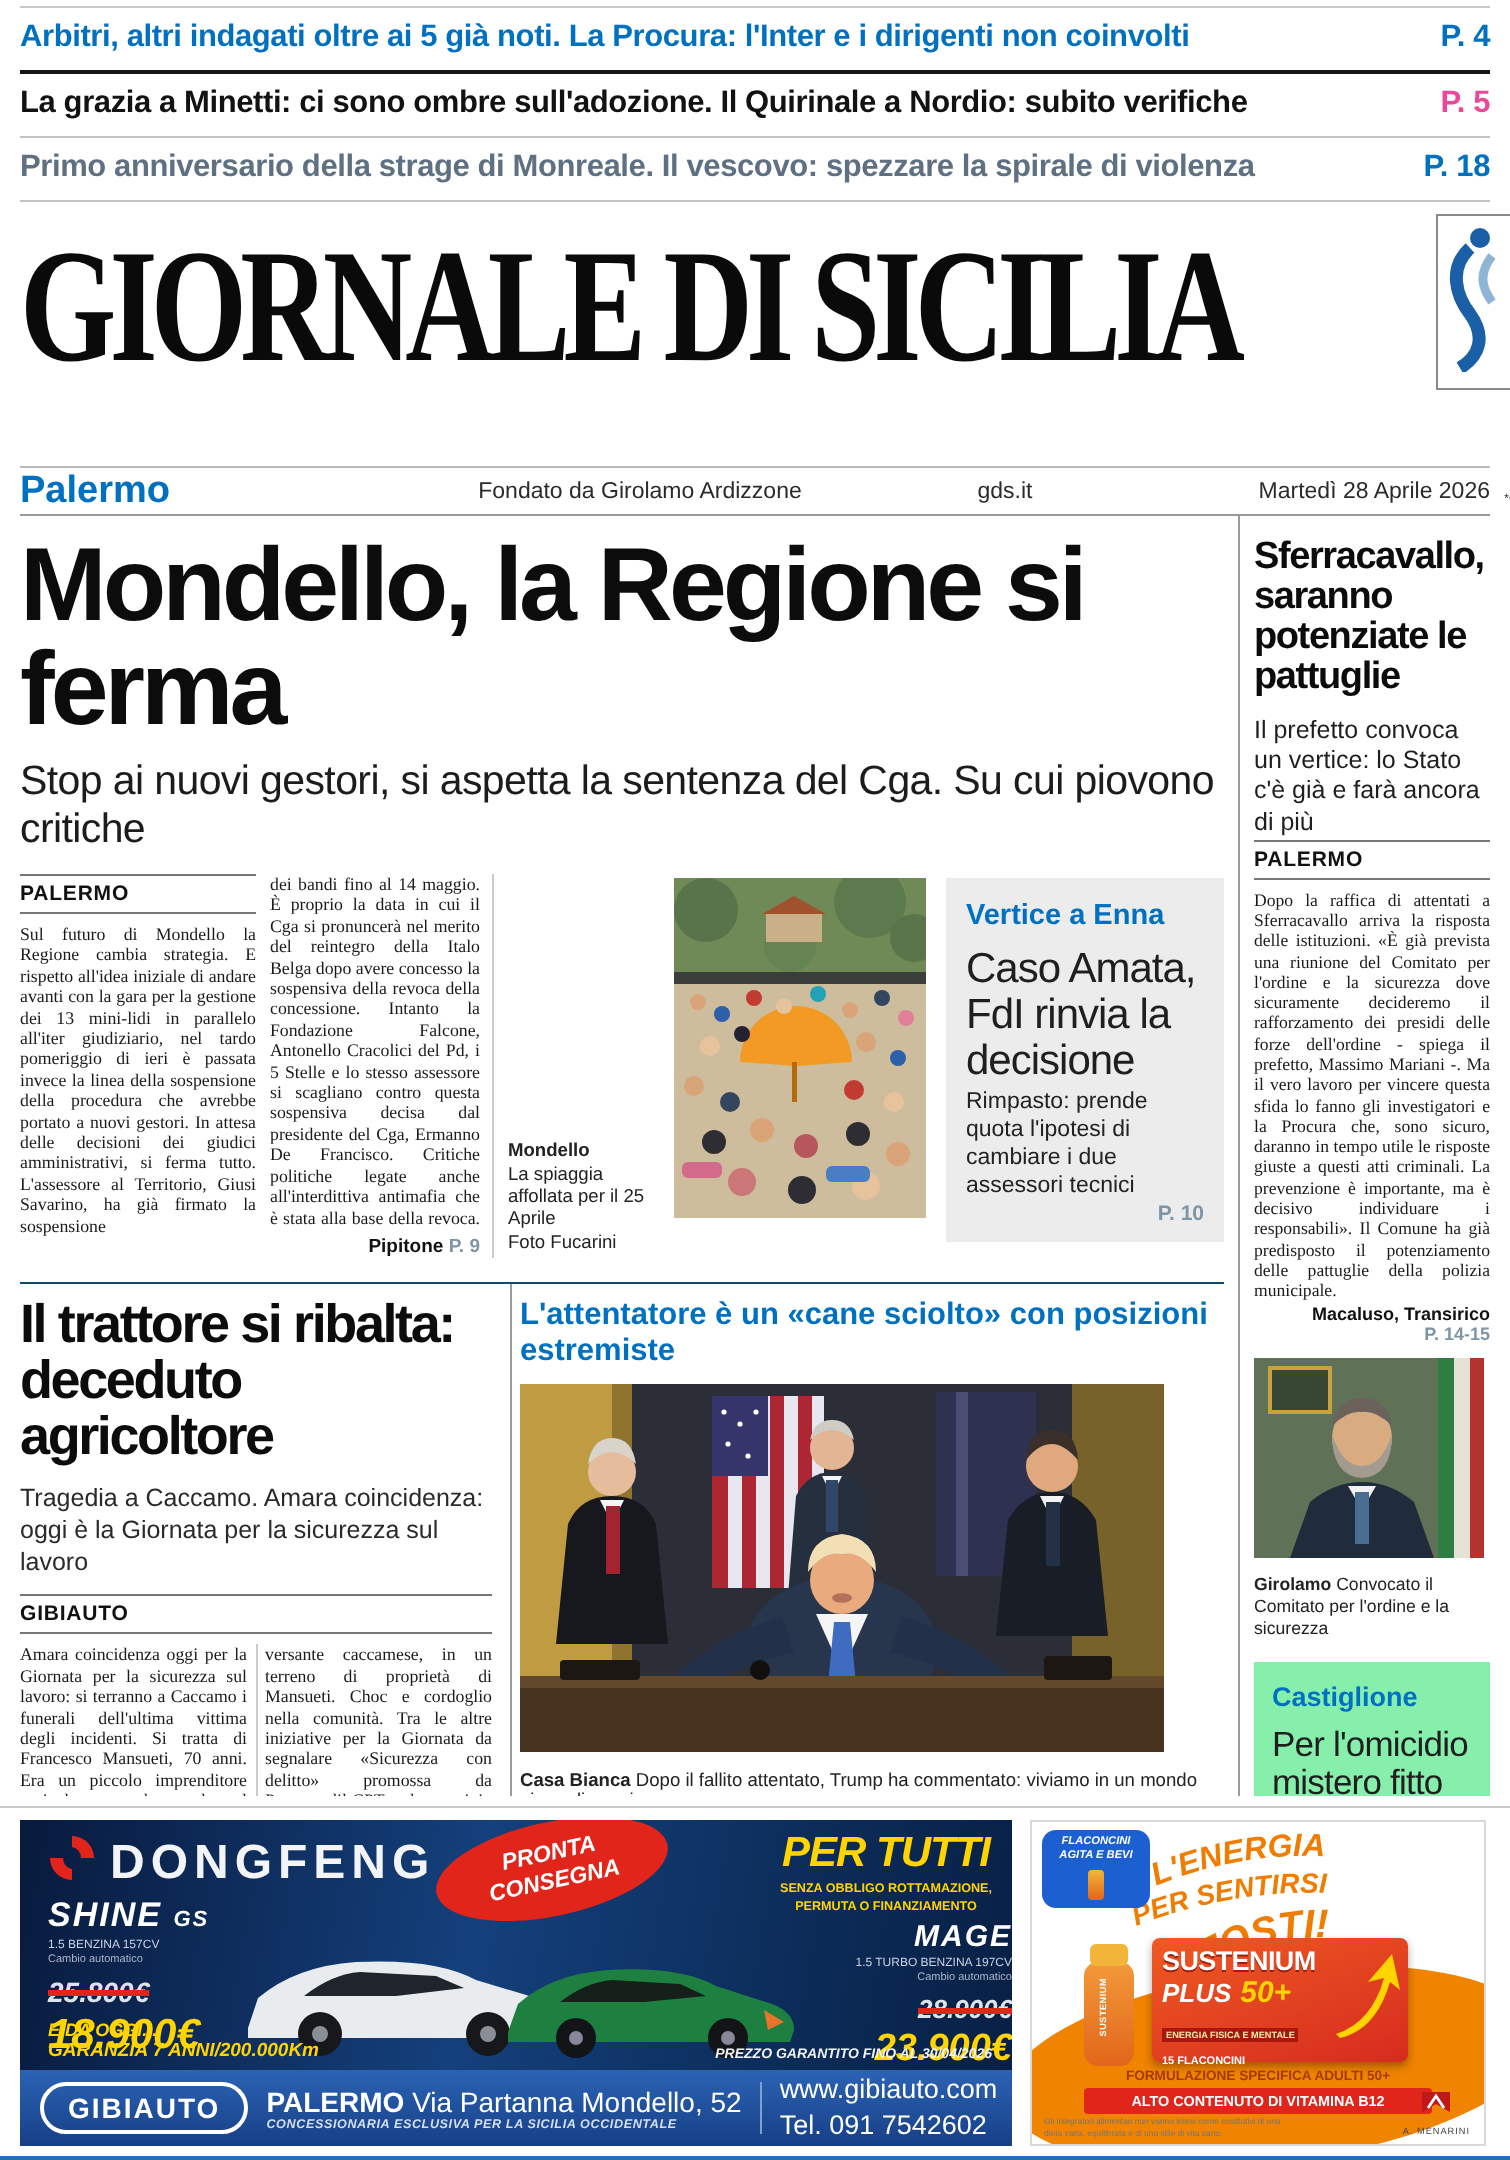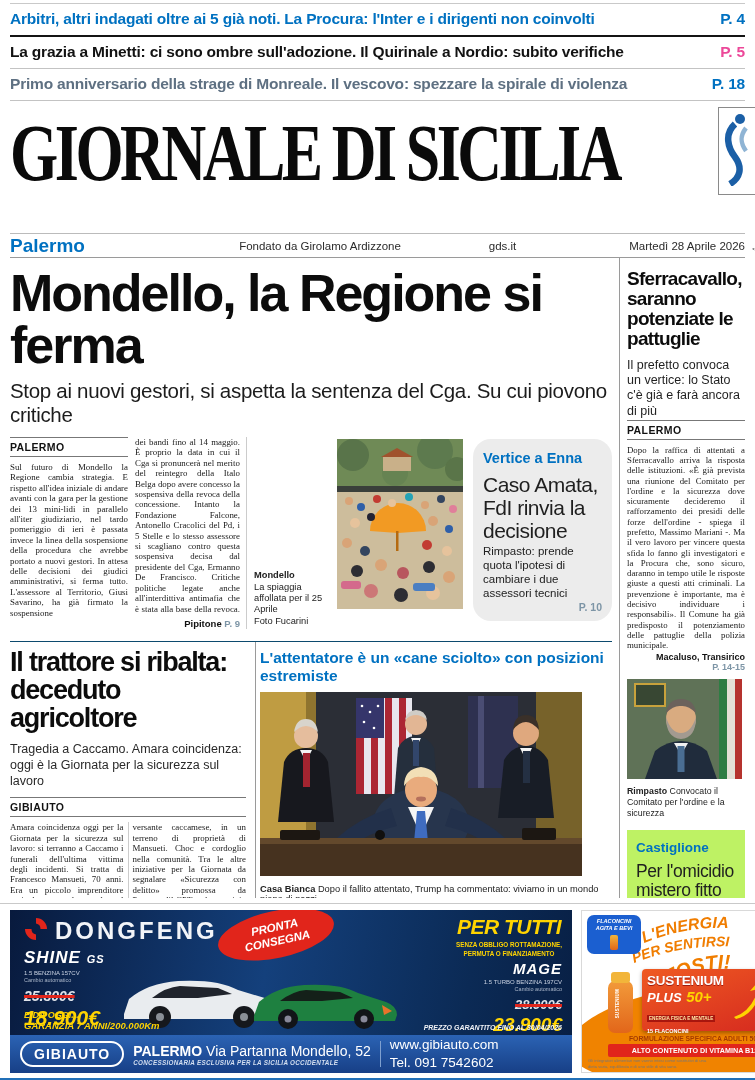--- a/index.html
+++ b/index.html
@@ -48,21 +48,21 @@
   .byline { text-align:right; font-size:9.5px; font-weight:bold; margin-top:3px; color:#111; }
   .byline .pgref, .pgref { color:#7d95a6; font-weight:bold; }
 
   .lead-row { display:grid; grid-template-columns:118px 112px 76px 126px 1fr; column-gap:7px; height:192px; overflow:hidden; }
   .lcol { overflow:hidden; }
   .lcol-2 { border-right:1px solid #ccc; padding-right:6px; display:flex; flex-direction:column; }
   .lcol-2 .serif { flex:1; overflow:hidden; }
   .caption-col { display:flex; flex-direction:column; justify-content:flex-end; font-size:9.3px; line-height:1.22; color:#222; padding-bottom:2px; }
   .caption-col .b { font-weight:bold; }
   .photo-col { padding-top:2px; }
-  .vertice { background:#ececec; margin-left:3px; padding:11px 10px 8px; display:flex; flex-direction:column; height:182px; margin-top:2px;border-radius:18px; }
+  .vertice { background:#ececec; margin-left:3px; padding:11px 10px 8px; display:flex; flex-direction:column; height:182px; margin-top:2px; }
   .vert-kicker { color:#0071c1; font-weight:bold; font-size:14.5px; margin-bottom:7px; }
   .vert-head { font-size:21px; line-height:1.1; letter-spacing:-0.5px; color:#1f1f1f; }
   .vert-text { font-size:11.5px; line-height:1.22; color:#222; margin-top:auto; }
   .vert-pg { text-align:right; font-size:10.5px; margin-top:1px; }
 
   .row2 { border-top:1px solid #0c4a6e; margin-top:12px; display:grid; grid-template-columns:245px 1fr; height:372px; overflow:hidden; }
   .row2-left { padding:7px 9px 0 0; }
   .trat-head { font-size:27px; font-weight:bold; letter-spacing:-1.2px; line-height:1.03; color:#0c0c0c; }
   .trat-stand { font-size:12.5px; line-height:1.28; color:#2a2a2a; margin:9px 0 8px; }
   .trat-body { column-count:2; column-gap:9px; column-rule:1px solid #ccc; height:130px; overflow:hidden; }
@@ -73,41 +73,41 @@
   .trump-cap .b { font-weight:bold; }
   .trump-head { font-size:27px; font-weight:bold; letter-spacing:-0.9px; line-height:1.08; color:#0c0c0c; }
 
   .side-head { font-size:19px; font-weight:bold; letter-spacing:-0.7px; line-height:1.05; margin-top:11px; color:#0c0c0c; }
   .side-stand { font-size:12.5px; line-height:1.22; color:#1f1f1f; margin:9px 0 1px; }
   .side-body { font-size:8.8px; }
   .side-byline { margin-top:2px; font-size:9px; }
   .side-photo { margin-top:7px; }
   .side-cap { font-size:8.8px; line-height:1.22; color:#222; margin:3px 0 11px; }
   .side-cap .b { font-weight:bold; }
-  .cast-box { background:#bef264; padding:10px 9px 8px; }
+  .cast-box { background:#86efac; padding:10px 9px 8px; }
   .cast-kicker { color:#0071c1; font-weight:bold; font-size:13.5px; }
   .cast-head { font-size:17.5px; line-height:1.12; letter-spacing:-0.4px; color:#1f1f1f; margin:7px 0 12px; }
 
   
   .ads { display:flex; gap:9px; border-top:1px solid #c9c9c9; margin-top:5px; padding-top:6px; }
-  .ad-df { position:relative; width:562px; height:163px; background:linear-gradient(100deg,#081a3d 0%,#14407c 45%,#0b2a55 80%,#081f44 100%); overflow:hidden; color:#fff; flex:none; }
+  .ad-df { position:relative; width:496px; height:163px; background:linear-gradient(100deg,#081a3d 0%,#14407c 45%,#0b2a55 80%,#081f44 100%); overflow:hidden; color:#fff; flex:none; }
   .df-top { position:absolute; top:7px; left:14px; display:flex; align-items:center; gap:7px; }
   .df-brand { font-size:24px; font-weight:bold; letter-spacing:3px; color:#f2f4f8; }
   .df-badge { position:absolute; left:207px; top:1px; width:118px; height:47px; background:#e1251b; border-radius:50%; transform:rotate(-12deg); display:flex; flex-direction:column; align-items:center; justify-content:center; font-style:italic; font-weight:bold; font-size:11.5px; line-height:1.15; }
   .df-offer { position:absolute; right:10px; top:5px; text-align:center; }
   .df-offer-title { color:#ffd400; font-style:italic; font-weight:bold; font-size:21px; letter-spacing:-0.5px; }
   .df-offer-sub { color:#ffd400; font-weight:bold; font-size:6.3px; line-height:1.35; margin-top:2px; }
   .df-shine { position:absolute; left:14px; top:38px; }
   .df-model { font-style:italic; font-weight:bold; font-size:17px; letter-spacing:1px; color:#fff; }
   .df-model .trim { font-size:11px; }
   .df-spec { font-size:6px; color:#c9d2e2; margin-top:2px; }
   .df-spec2 { font-size:5.5px; color:#aab6c9; margin-top:1px; }
   .df-old { font-size:14px; font-style:italic; font-weight:bold; color:#dfe3ea; text-decoration:line-through; text-decoration-color:#e1251b; text-decoration-thickness:2.5px; margin-top:5px; }
   .df-price { font-size:21px; font-style:italic; font-weight:bold; color:#ffd400; margin-top:2px; }
-  .df-mage { position:absolute; right:10px; top:50px; text-align:right; }
+  .df-mage { position:absolute; right:0; top:50px; text-align:right; }
   .df-mage .df-model { font-size:15px; }
   .df-mage .df-old { font-size:13px; }
   .df-mage .df-price { font-size:19px; }
   .df-warranty { position:absolute; left:14px; bottom:42px; color:#ffd400; font-style:italic; font-weight:bold; }
   .df-warranty .w1 { font-size:9px; }
   .df-warranty .w2 { font-size:9.5px; }
   .df-guarantee { position:absolute; right:10px; bottom:42px; color:#f0f2f6; font-style:italic; font-weight:bold; font-size:7px; }
   .df-car { position:absolute; }
   .df-bar { position:absolute; left:0; right:0; bottom:0; height:38px; background:linear-gradient(180deg,#2b63b4,#173f86); display:flex; align-items:center; padding:0 10px; gap:9px; }
   .gibi-oval { border:2px solid #fff; border-radius:20px; padding:3px 12px; font-weight:bold; font-size:14px; letter-spacing:1px; color:#fff; }
@@ -377,21 +377,21 @@
             <path d="M-36,60 L-26,32 Q-14,22 0,22 Q14,22 26,32 L36,60Z" fill="#202c3c"></path>
             <path d="M-7,24 L0,36 7,24Z" fill="#f1f1f1"></path>
             <rect x="-3.5" y="27" width="7" height="26" fill="#4a6e93"></rect>
             <ellipse cx="0" cy="0" rx="15" ry="17" fill="#d9ab80"></ellipse>
             <path d="M-15,-2 Q-15,19 0,20 Q15,19 15,-2 Q10,14 0,14 Q-10,14 -15,-2Z" fill="#a39a90"></path>
             <path d="M-15,-6 Q-13,-20 0,-20 Q13,-20 15,-6 Q7,-14 0,-13 Q-7,-14 -15,-6Z" fill="#6b625c"></path>
           </g>
         </svg>
       </div>
       <div class="side-cap">
-        <span class="b">Rimpasto</span>
+        <span class="b">Girolamo</span>
         <span>Convocato il Comitato per l'ordine e la sicurezza</span>
       </div>
       <div class="cast-box">
         <div class="cast-kicker">Castiglione</div>
         <div class="cast-head">Per l'omicidio mistero fitto</div>
 
       </div>
     </div>
   </div>
 

